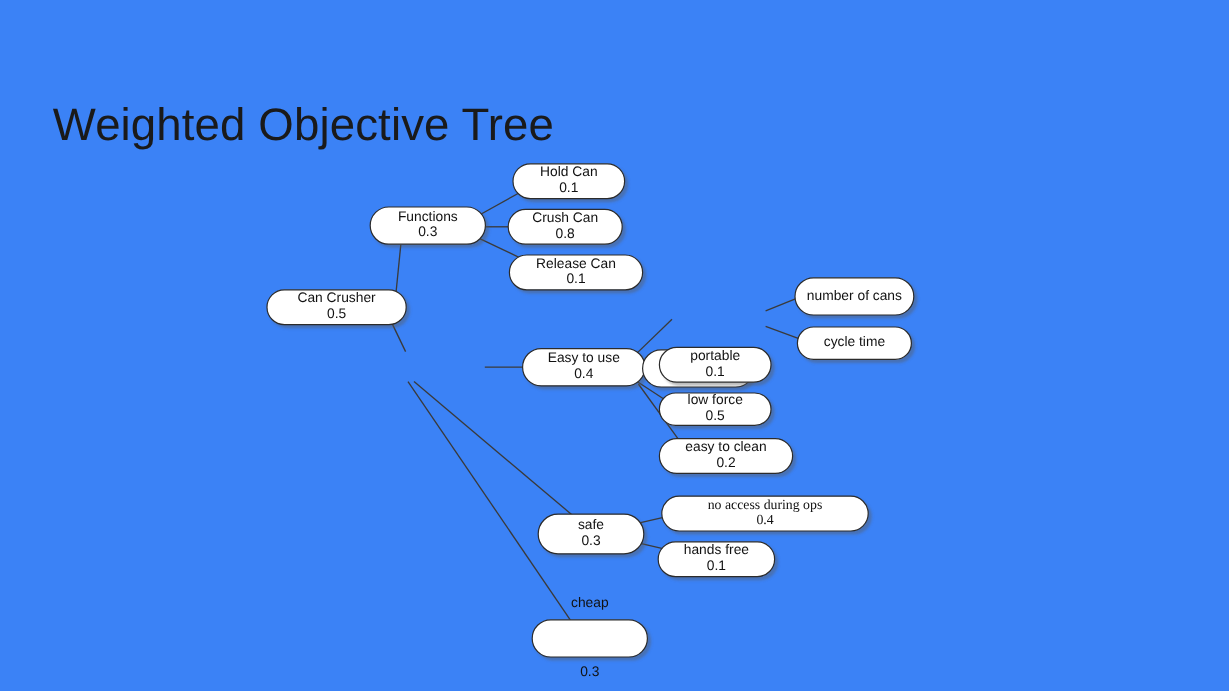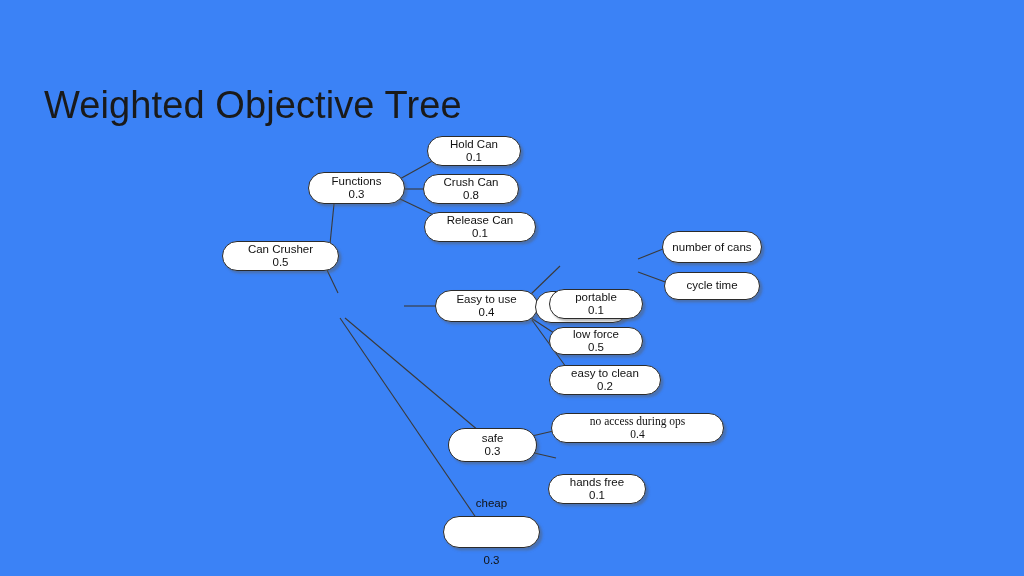--- a/index.html
+++ b/index.html
@@ -151,21 +151,21 @@
         <span class="node-weight">0.2</span>
       </div>
       <div class="node" style="left: 448px; top: 428px; width: 89px; height: 34px;">
         <span class="node-label">safe</span>
         <span class="node-weight">0.3</span>
       </div>
       <div class="node" style="left: 551px; top: 413px; width: 173px; height: 30px; font-family: Liberation Serif, serif;">
         <span class="node-label">no access during ops</span>
         <span class="node-weight">0.4</span>
       </div>
-      <div class="node" style="left: 548px; top: 451px; width: 98px; height: 30px; margin-top: 23px;">
+      <div class="node" style="left: 548px; top: 451px; width: 98px; height: 30px;">
         <span class="node-label">hands free</span>
         <span class="node-weight">0.1</span>
       </div>
       <div class="node" style="left: 443px; top: 516px; width: 97px; height: 32px; gap: 44px;">
         <span class="node-label">cheap</span>
         <span class="node-weight">0.3</span>
       </div>
     </div>
 
 </div>

